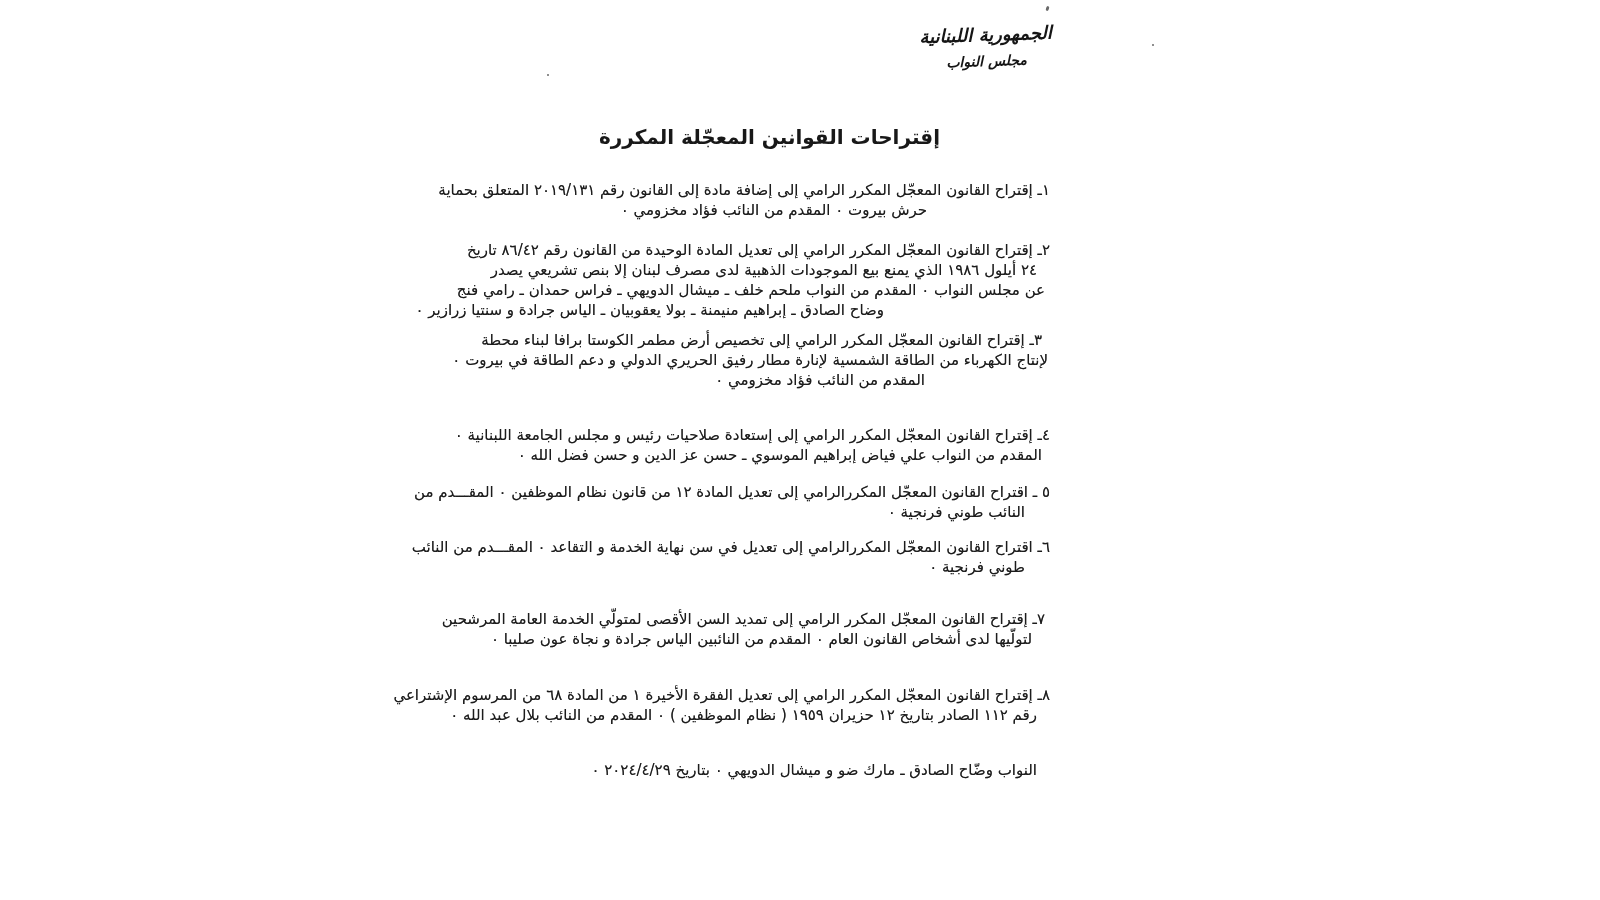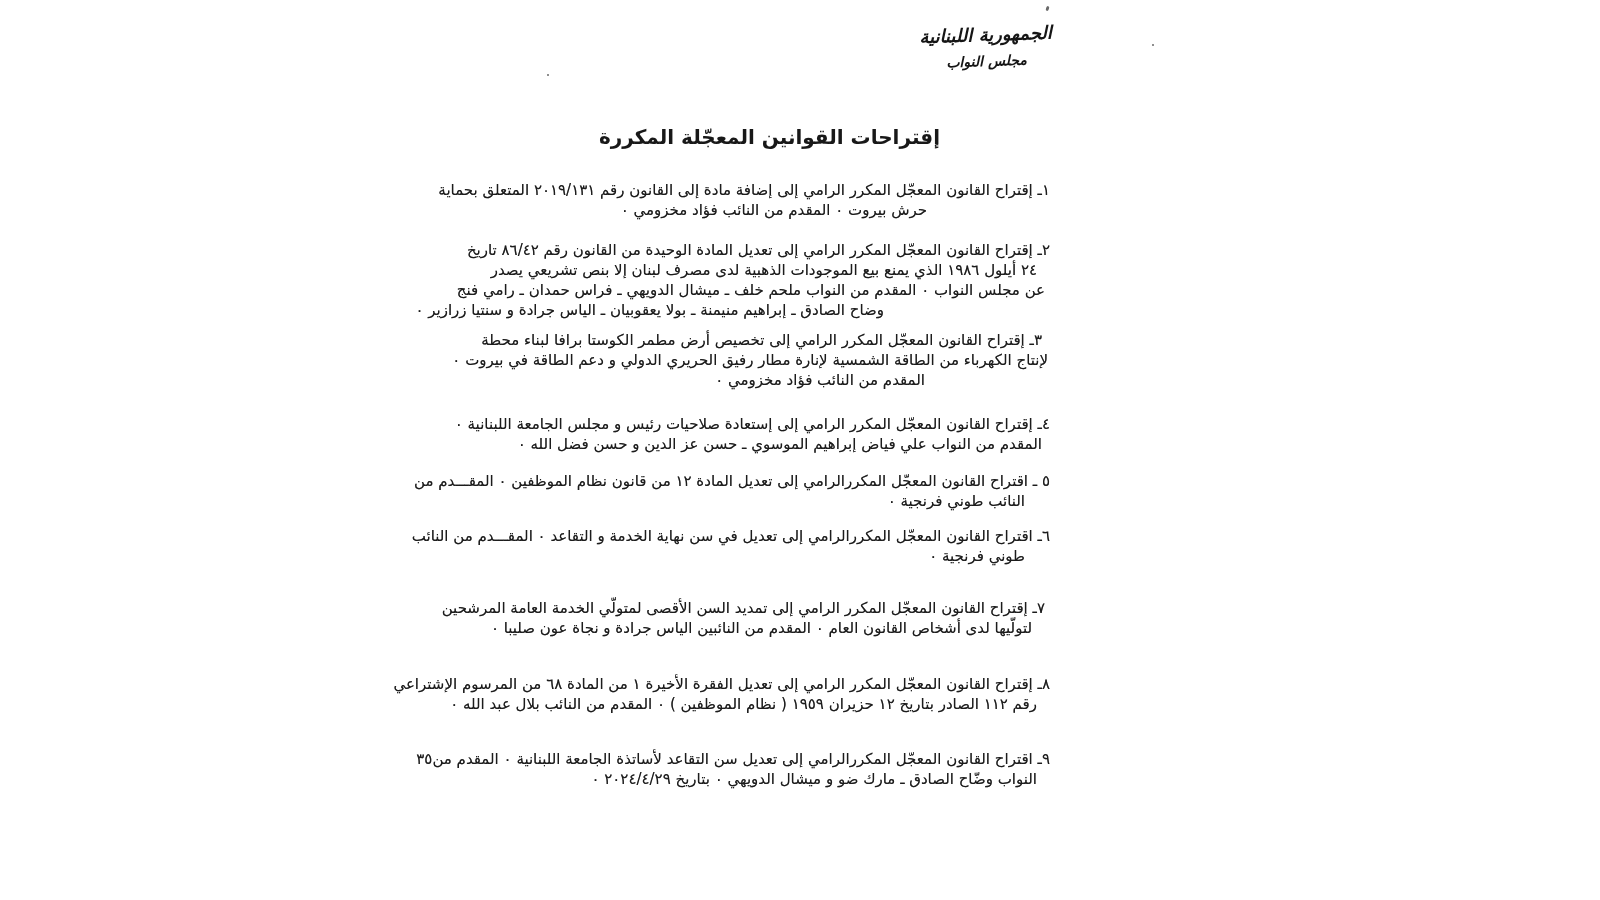--- a/index.html
+++ b/index.html
@@ -69,42 +69,41 @@
         <div class="line" style="padding-right: 0px;">٢ـ إقتراح القانون المعجّل المكرر الرامي إلى تعديل المادة الوحيدة من القانون رقم ٨٦/٤٢ تاريخ</div>
         <div class="line" style="padding-right: 13px;">٢٤ أيلول ١٩٨٦ الذي يمنع بيع الموجودات الذهبية لدى مصرف لبنان إلا بنص تشريعي يصدر</div>
         <div class="line" style="padding-right: 5px;">عن مجلس النواب ٠ المقدم من النواب ملحم خلف ـ ميشال الدويهي ـ فراس حمدان ـ رامي فنج</div>
         <div class="line" style="padding-right: 166px;">وضاح الصادق ـ إبراهيم منيمنة ـ بولا يعقوبيان ـ الياس جرادة و سنتيا زرازير ٠</div>
       </div>
       <div class="item" style="margin-top: 10px;">
         <div class="line" style="padding-right: 8px;">٣ـ إقتراح القانون المعجّل المكرر الرامي إلى تخصيص أرض مطمر الكوستا برافا لبناء محطة</div>
         <div class="line" style="padding-right: 2px;">لإنتاج الكهرباء من الطاقة الشمسية لإنارة مطار رفيق الحريري الدولي و دعم الطاقة في بيروت ٠</div>
         <div class="line" style="padding-right: 125px;">المقدم من النائب فؤاد مخزومي ٠</div>
       </div>
-      <div class="item" style="margin-top: 24px;">
+      <div class="item" style="margin-top: 35px;">
         <div class="line" style="padding-right: 0px;">٤ـ إقتراح القانون المعجّل المكرر الرامي إلى إستعادة صلاحيات رئيس و مجلس الجامعة اللبنانية ٠</div>
         <div class="line" style="padding-right: 8px;">المقدم من النواب علي فياض إبراهيم الموسوي ـ حسن عز الدين و حسن فضل الله ٠</div>
       </div>
       <div class="item" style="margin-top: 17px;">
         <div class="line" style="padding-right: 0px;">٥ ـ اقتراح القانون المعجّل المكررالرامي إلى تعديل المادة ١٢ من قانون نظام الموظفين ٠ المقـــدم من</div>
         <div class="line" style="padding-right: 25px;">النائب طوني فرنجية ٠</div>
       </div>
       <div class="item" style="margin-top: 15px;">
         <div class="line" style="padding-right: 0px;">٦ـ اقتراح القانون المعجّل المكررالرامي إلى تعديل في سن نهاية الخدمة و التقاعد ٠ المقـــدم من النائب</div>
         <div class="line" style="padding-right: 25px;">طوني فرنجية ٠</div>
       </div>
       <div class="item" style="margin-top: 32px;">
         <div class="line" style="padding-right: 5px;">٧ـ إقتراح القانون المعجّل المكرر الرامي إلى تمديد السن الأقصى لمتولّي الخدمة العامة المرشحين</div>
         <div class="line" style="padding-right: 18px;">لتولّيها لدى أشخاص القانون العام ٠ المقدم من النائبين الياس جرادة و نجاة عون صليبا ٠</div>
       </div>
       <div class="item" style="margin-top: 36px;">
         <div class="line" style="padding-right: 0px;">٨ـ إقتراح القانون المعجّل المكرر الرامي إلى تعديل الفقرة الأخيرة ١ من المادة ٦٨ من المرسوم الإشتراعي</div>
         <div class="line" style="padding-right: 13px;">رقم ١١٢ الصادر بتاريخ ١٢ حزيران ١٩٥٩ ( نظام الموظفين ) ٠ المقدم من النائب بلال عبد الله ٠</div>
       </div>
       <div class="item" style="margin-top: 35px;">
-        <div class="line" style="padding-right: 0px;">٩ـ اقتراح القانون المعجّل المكررالرامي إلى تعديل سن التقاعد لأساتذة الجامعة اللبنانية ٠ المقدم من٣٥</div>
         <div class="line" style="padding-right: 13px;">النواب وضّاح الصادق ـ مارك ضو و ميشال الدويهي ٠ بتاريخ ٢٠٢٤/٤/٢٩ ٠</div>
       </div>
     </div>
 
   <div class="speck a"></div>
   <div class="speck b"></div>
   <div class="speck c"></div>
 
 </div>
 

